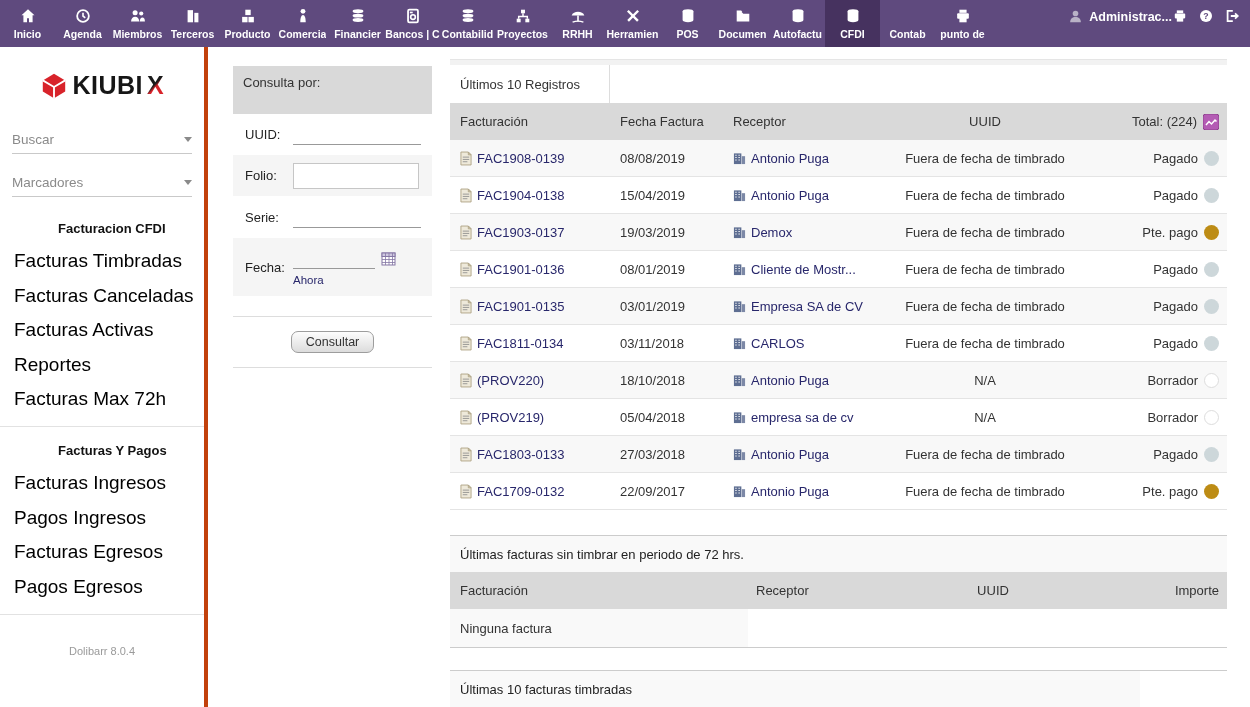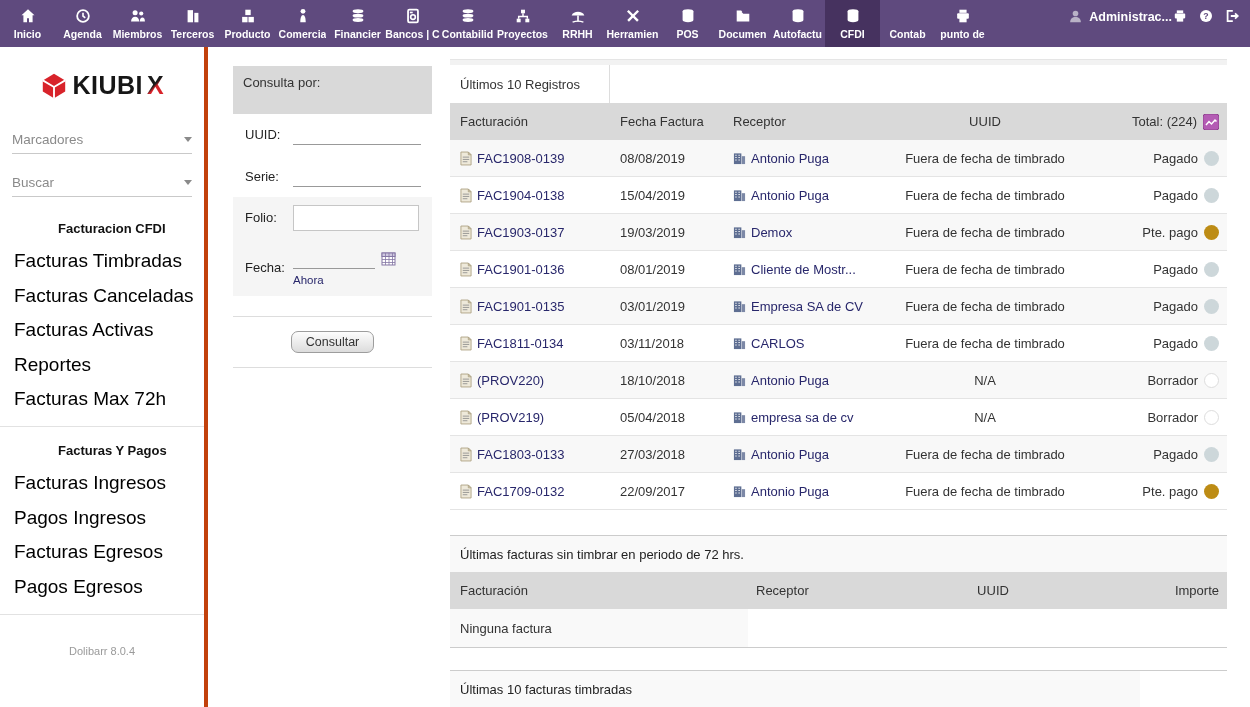--- a/index.html
+++ b/index.html
@@ -299,25 +299,25 @@
     <span>
         <svg width="28" height="28" viewBox="0 0 30 30">
           <path d="M15 2 27 9v12L15 28 3 21V9z" fill="#d8232a"></path>
           <path d="M3 9l12 7 12-7M15 16v12" stroke="#fff" stroke-width="2" fill="none"></path>
         </svg>
       </span>
     <span class="logo-main">KIUBI</span>
       <span class="logo-x">X</span>
   </div>
   <div class="drop">
+    <span>Buscar</span>
+    <span class="chev"></span>
+  </div>
+  <div class="drop">
     <span>Marcadores</span>
-    <span class="chev"></span>
-  </div>
-  <div class="drop">
-    <span>Buscar</span>
     <span class="chev"></span>
   </div>
 
   <div class="menu-section">
     <div class="menu-head">Facturacion CFDI</div>
     <div class="menu-item">Facturas Timbradas</div>
     <div class="menu-item">Facturas Canceladas</div>
     <div class="menu-item">Facturas Activas</div>
     <div class="menu-item">Reportes</div>
     <div class="menu-item">Facturas Max 72h</div>
@@ -334,27 +334,27 @@
   <div class="side-div"></div>
   <div class="side-footer">Dolibarr 8.0.4</div>
 </aside>
 
 <section class="qpanel">
   <div class="q-head">Consulta por:</div>
   <div class="q-row" style="height:41px;">
     <span class="q-label">UUID:</span>
     <input class="u-input" type="text" style="">
   </div>
+  <div class="q-row alt" style="height:41px;">
+    <span class="q-label">Folio:</span>
+    <input class="b-input" type="text" style="">
+  </div>
   <div class="q-row" style="height:42px;">
     <span class="q-label">Serie:</span>
     <input class="u-input" type="text" style="">
-  </div>
-  <div class="q-row alt" style="height:41px;">
-    <span class="q-label">Folio:</span>
-    <input class="b-input" type="text" style="">
   </div>
   <div class="q-row alt">
     <span class="q-label">Fecha:</span>
     <div class="fecha-col">
       <div class="fecha-line">
         <input class="u-input" type="text" style="">
         <span>
             <svg width="15" height="15" viewBox="0 0 15 15">
               <rect x="1" y="2" width="13" height="12" fill="#fff" stroke="#8577a5"></rect>
               <rect x="1" y="2" width="13" height="3.5" fill="#cfc8e0" stroke="#8577a5"></rect>

